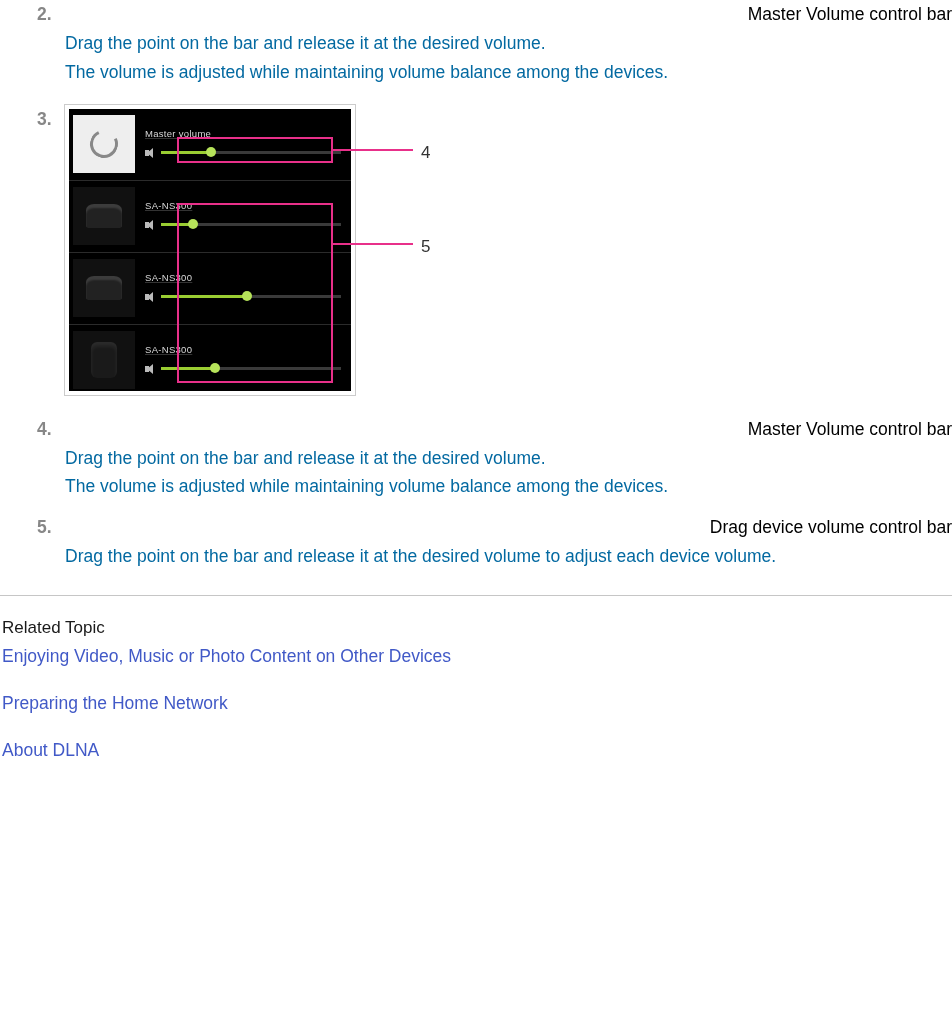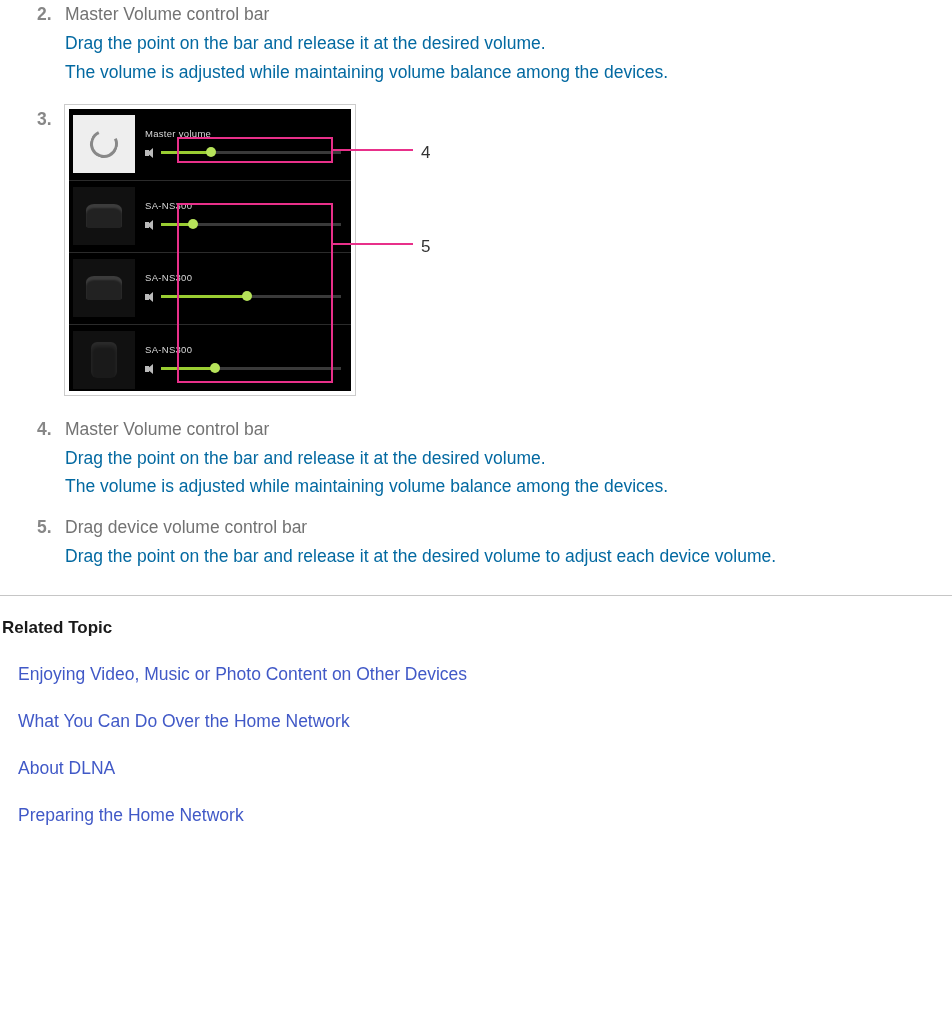--- a/index.html
+++ b/index.html
@@ -20,21 +20,21 @@
     position: relative;
     margin-bottom: 12px;
   }
   ol.main-list > li .num {
     position: absolute;
     left: -28px;
     top: 0;
     font-weight: bold;
     color: #878787;
   }
-  .item-title { color: #737373; }
+  .item-title { color: #000000; text-align: right; }
   .item-body { color: #0369a1; }
   .diagram-wrap { margin: 18px 0 20px 0; position: relative; }
   .diagram {
     width: 290px;
     height: 290px;
     background: #000;
     border: 4px solid #fff;
     outline: 1px solid #ccc;
     position: relative;
     overflow: hidden;
@@ -59,21 +59,21 @@
   .speaker-shape {
     width: 36px; height: 24px; background: #222;
     border-radius: 8px 8px 4px 4px / 6px 6px 2px 2px;
     box-shadow: inset 0 4px 2px rgba(255,255,255,.12);
   }
   .speaker-cyl {
     width: 26px; height: 36px; background: #1a1a1a;
     border-radius: 6px 6px 6px 6px;
     box-shadow: inset 0 4px 4px rgba(255,255,255,.08);
   }
-  .ctrl { flex: 1; padding: 6px 10px; }
+  .ctrl { flex: 1; padding: 6px 10px; text-decoration: underline; }
   .lbl { color: #d8d8d8; font-size: 9.5px; letter-spacing: .3px; }
   .sldr {
     position: relative; height: 18px; margin-top: 2px; display: flex; align-items: center;
   }
   .spk-ico {
     width: 10px; height: 10px; display: inline-block; position: relative; margin-right: 6px;
   }
   .spk-ico::before {
     content: ""; position: absolute; left: 0; top: 2px;
     border-left: 4px solid #bbb; width: 0; height: 6px;
@@ -95,22 +95,22 @@
   .callout-line {
     position: absolute; height: 2px; background: #e8308a;
   }
   .callout-num {
     position: absolute; color: #333; font-size: 17px;
   }
   hr.sep {
     border: none; border-top: 1px solid #c6c6c6;
     margin: 24px 0 18px 0;
   }
-  .related-heading { font-weight: bold; color: #1a1a1a; font-size: 17px; margin-bottom: 18px; }
-  .related-links p { margin-bottom: 18px; margin-left: 16px; }
+  .related-heading { font-weight: normal; color: #1a1a1a; font-size: 17px; }
+  .related-links p { margin-bottom: 18px; }
   .related-links a { color: #4159c7; text-decoration: none; font-size: 17.5px; }
 </style>
 </head>
 <body>
 
 <ol class="main-list">
 
   <li>
     <span class="num">2.</span>
     <div class="item-title">Master Volume control bar</div>
@@ -207,17 +207,16 @@
   </li>
 
 </ol>
 
 <hr class="sep">
 
 <div style="padding-left:2px;">
   <div class="related-heading">Related Topic</div>
   <div class="related-links">
     <p><a href="#">Enjoying Video, Music or Photo Content on Other Devices</a></p>
-    <p><a href="#">What You Can Do Over the Home Network</a></p>
+    <p><a href="#">Preparing the Home Network</a></p>
     <p><a href="#">About DLNA</a></p>
-    <p><a href="#">Preparing the Home Network</a></p>
   </div>
 </div>
 
 </body></html>

